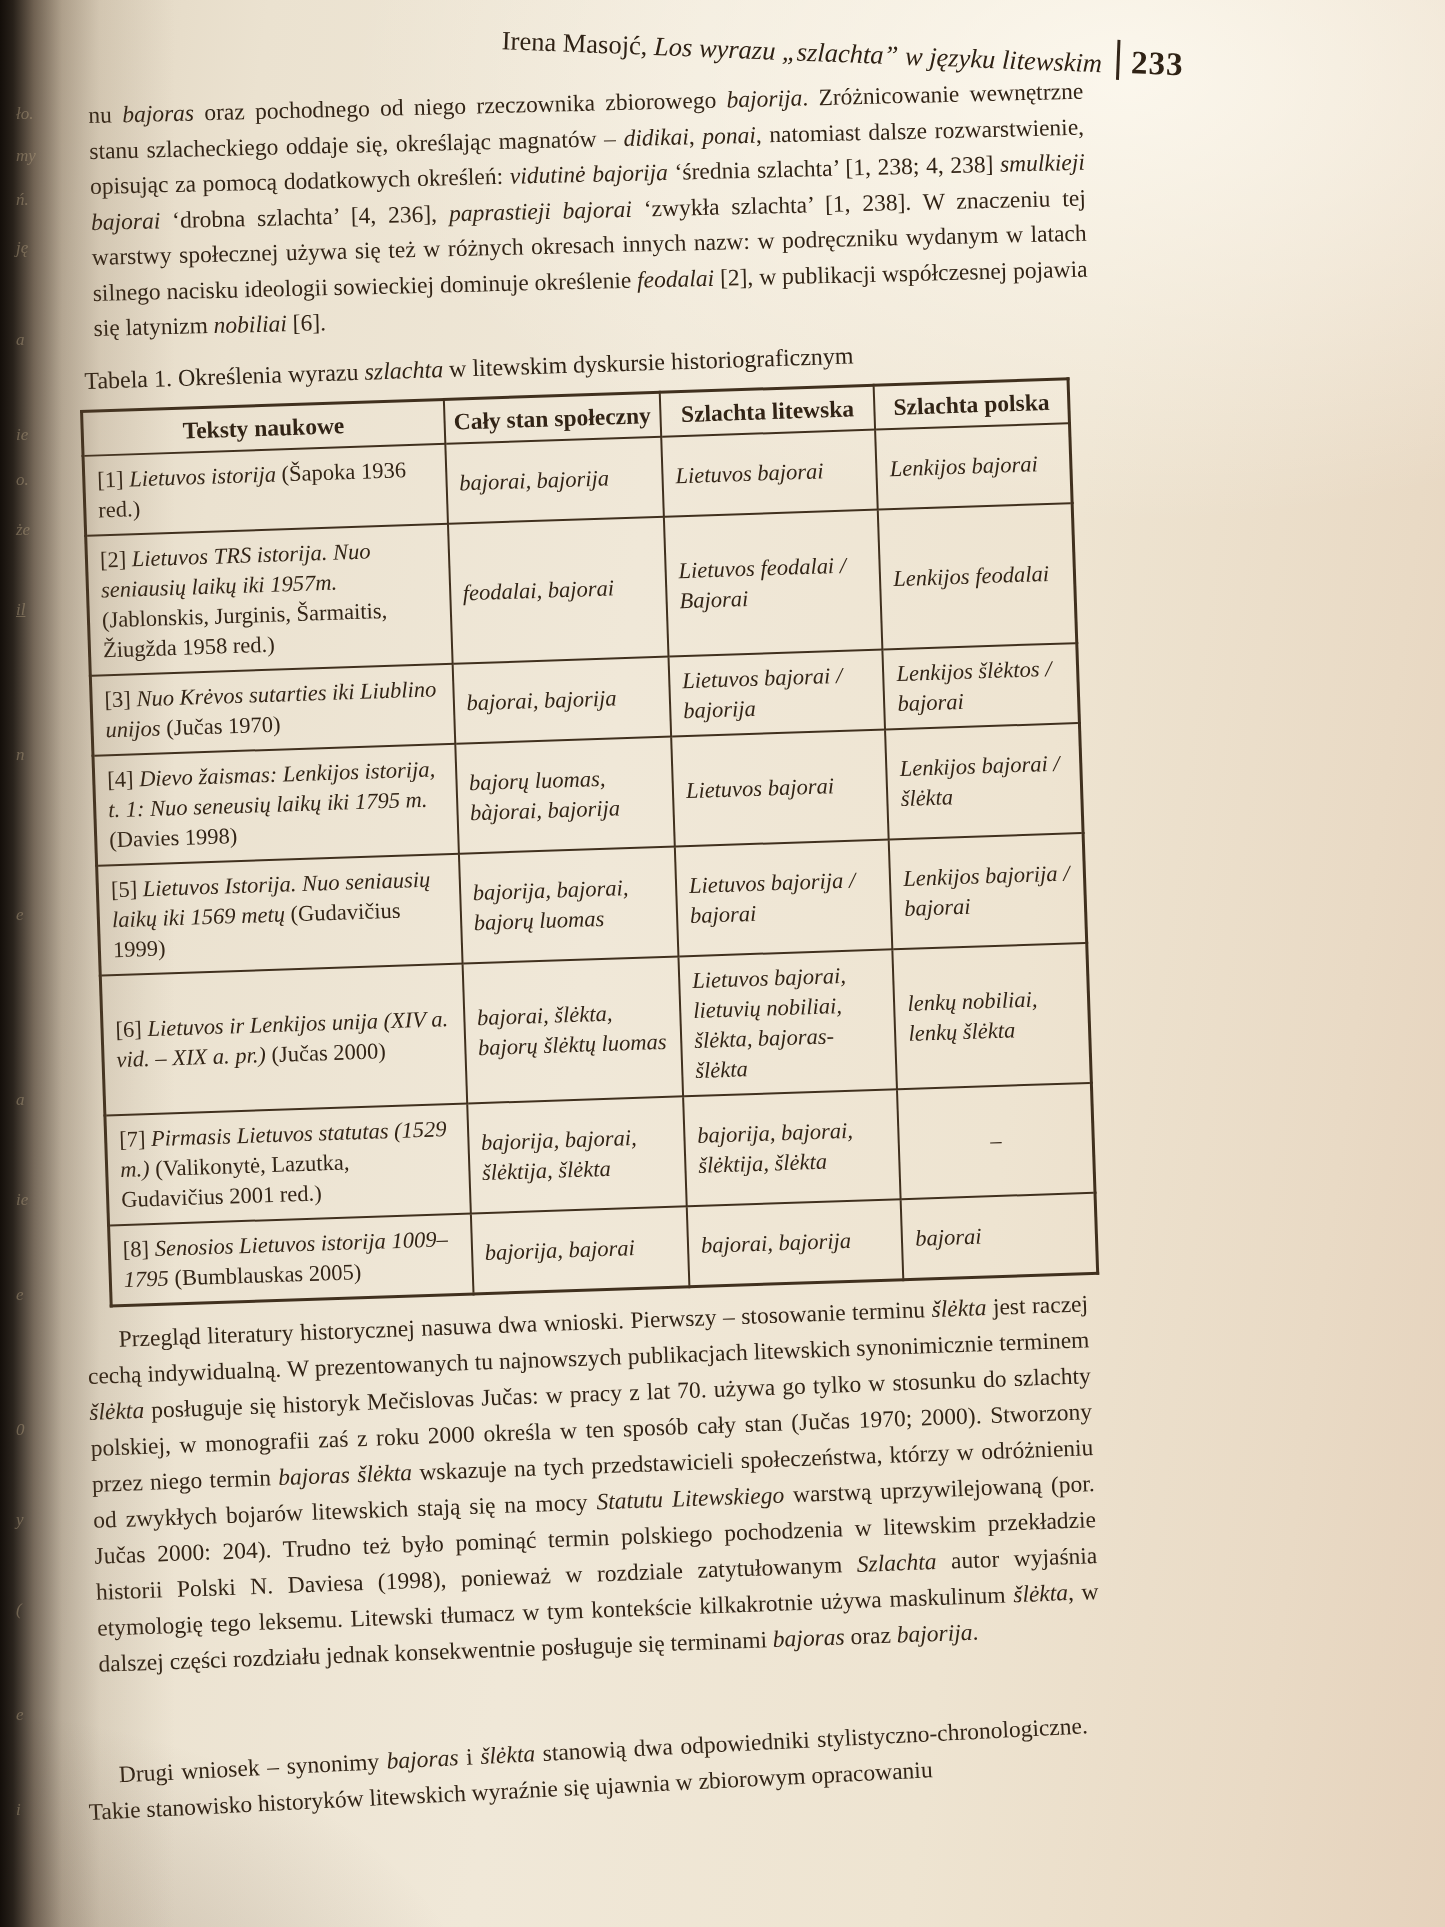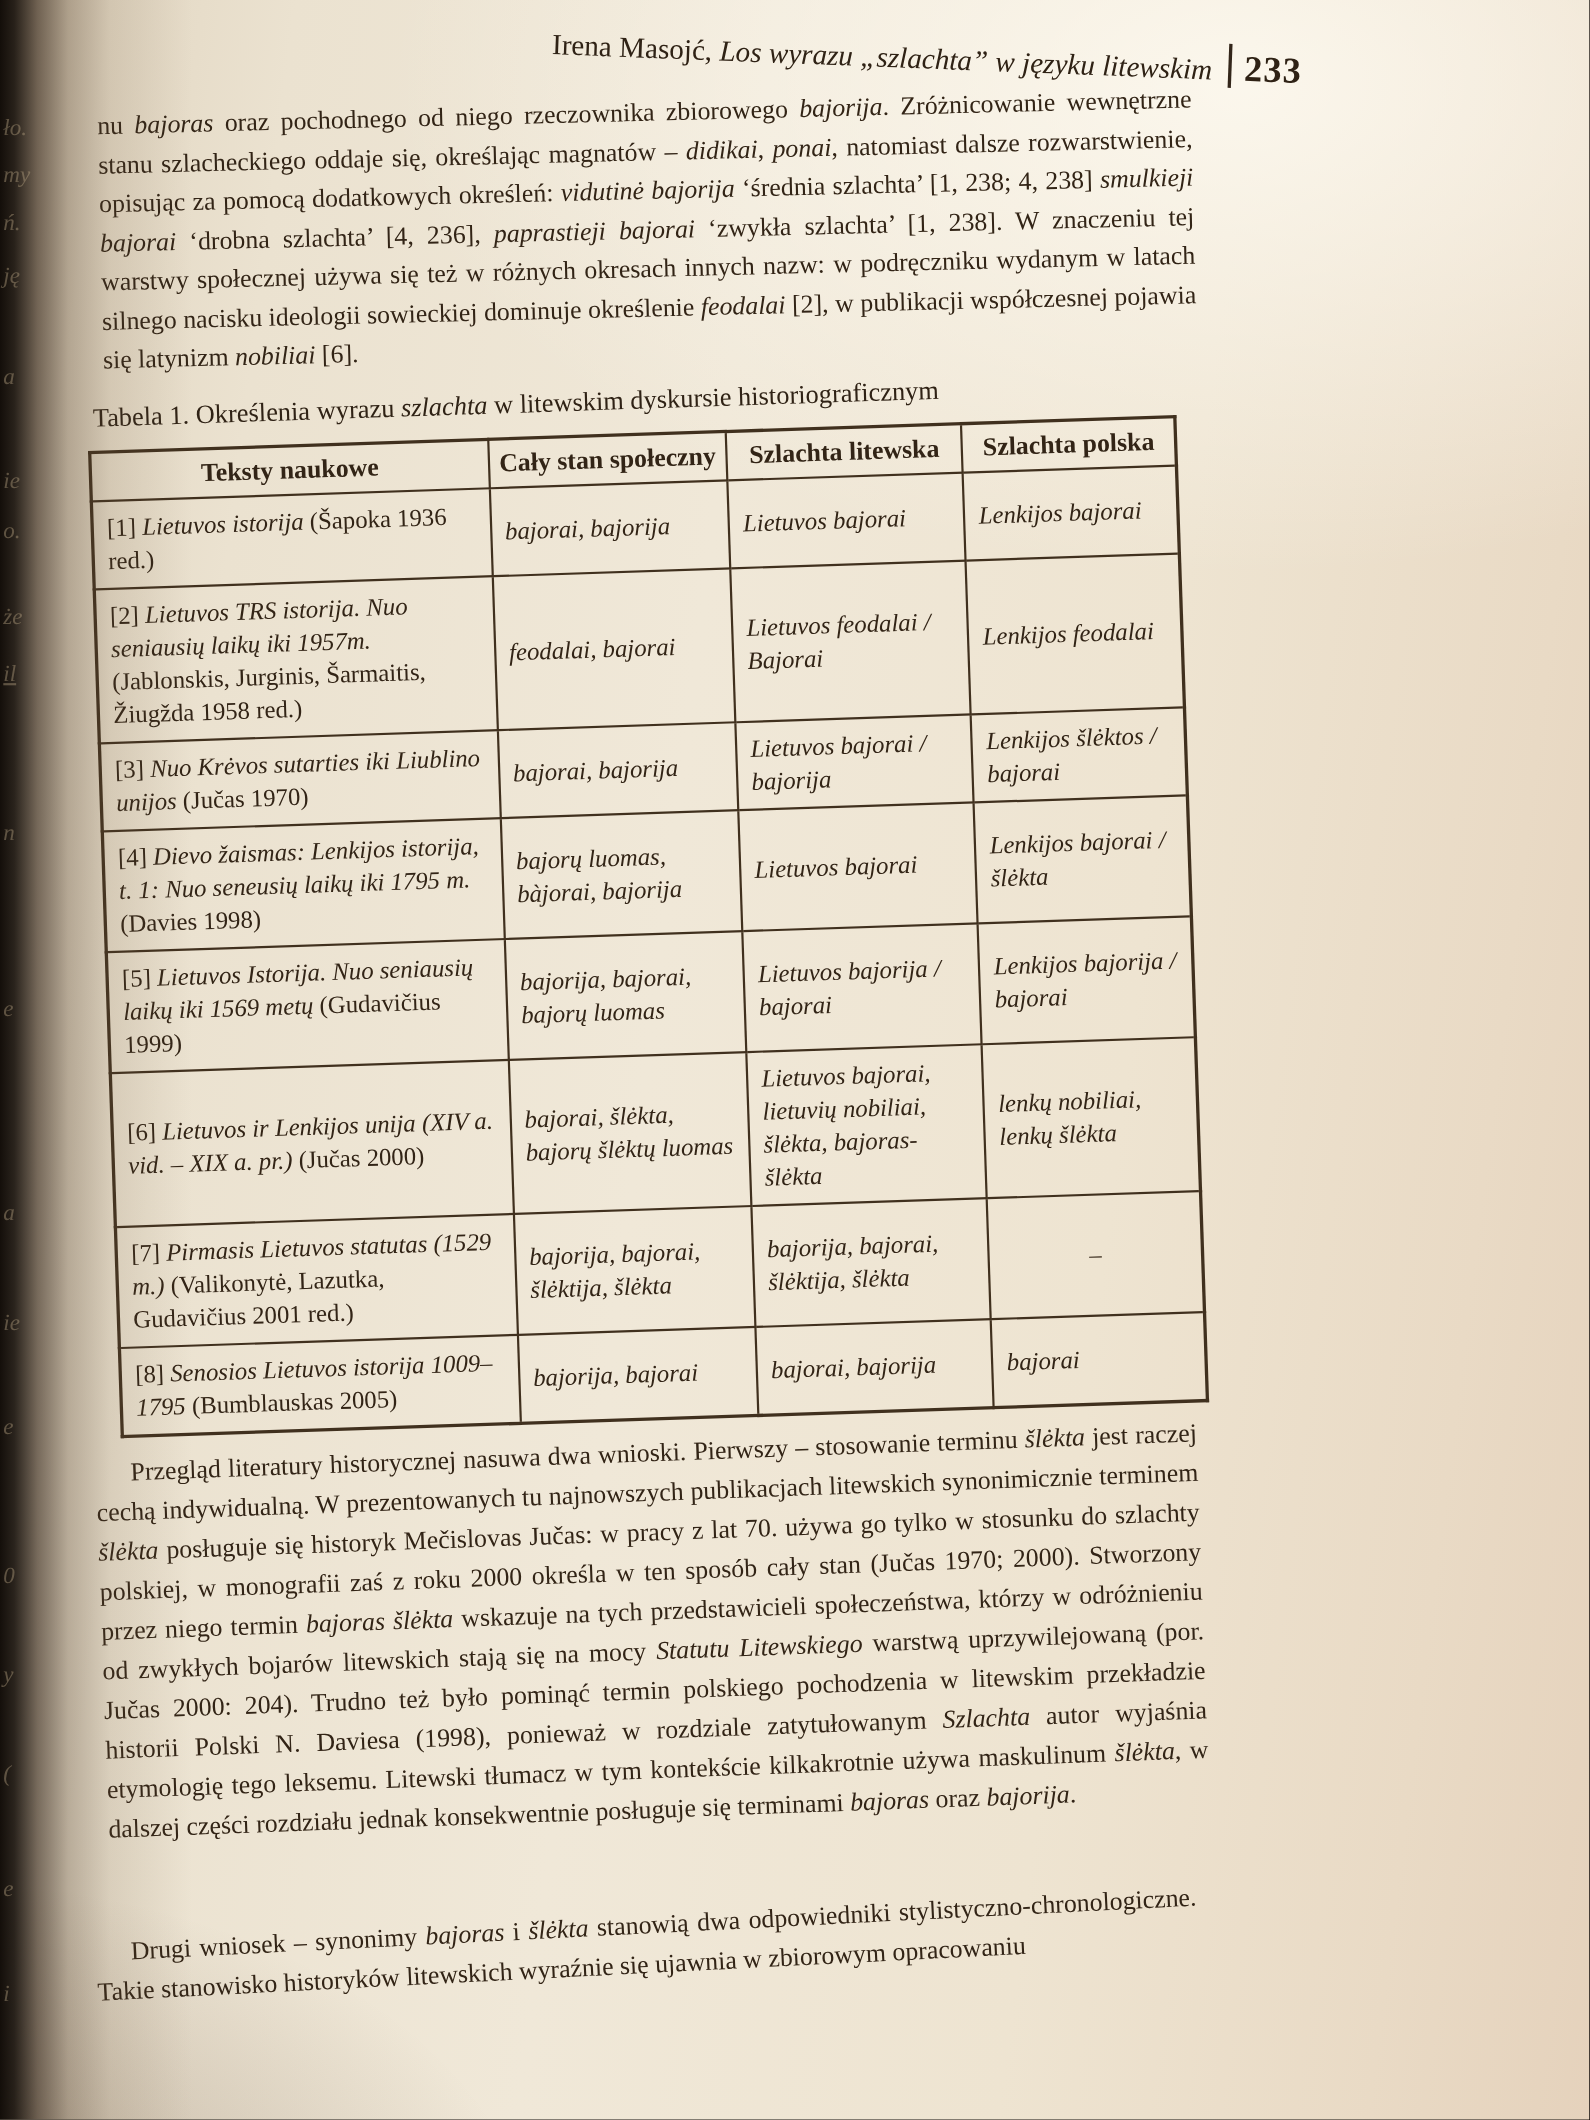--- a/index.html
+++ b/index.html
@@ -18,21 +18,21 @@
       linear-gradient(97deg,#cfc1ab 0%,#e3d8c4 6%,#ebe2d0 16%,#f0e8d8 42%,#eee4d1 68%,#e9dac5 88%,#e5d2bc 100%);
   }
   .gutter{
     position:absolute;left:0;top:0;bottom:0;width:175px;pointer-events:none;
     background:linear-gradient(to right,
       rgba(13,8,4,0.97) 0px, rgba(16,10,5,0.88) 13px, rgba(43,28,16,0.60) 34px,
       rgba(78,58,38,0.32) 62px, rgba(108,86,60,0.14) 100px, rgba(128,106,78,0) 175px);
   }
   .fragments{position:absolute;left:0;top:0;bottom:0;width:34px;pointer-events:none;}
   .fragments span{
-    position:absolute;left:3px;font-style:italic;font-size:21px;
+    position:absolute;left:16px;font-style:italic;font-size:17px;
     color:#b9a584;opacity:.42;white-space:nowrap;
   }
   .header{
     position:absolute;left:445px;top:14px;width:740px;
     text-align:right;font-size:26.5px;white-space:nowrap;
     transform:rotate(2.2deg);transform-origin:left top;
   }
   .hdr-bar{
     display:inline-block;vertical-align:-7px;width:3px;height:40px;
     background:#33261a;margin:0 12px 0 14px;
@@ -152,21 +152,21 @@
 
     <div class="gutter"></div>
     <div class="fragments">
         <span style="top: 104px;">ło.</span>
         <span style="top: 146px; font-style: italic;">my</span>
         <span style="top: 190px;">ń.</span>
         <span style="top: 238px; text-align: center;">ję</span>
         <span style="top: 330px;">a</span>
         <span style="top: 425px;">ie</span>
         <span style="top: 470px;">o.</span>
-        <span style="top: 520px; margin-top: 28px;">że</span>
+        <span style="top: 520px;">że</span>
         <span style="top: 600px; text-decoration: underline;">il</span>
         <span style="top: 745px;">n</span>
         <span style="top: 905px;">e</span>
         <span style="top: 1090px;">a</span>
         <span style="top: 1190px;">ie</span>
         <span style="top: 1285px;">e</span>
         <span style="top: 1420px;">0</span>
         <span style="top: 1510px;">y</span>
         <span style="top: 1600px;">(</span>
         <span style="top: 1705px;">e</span>

